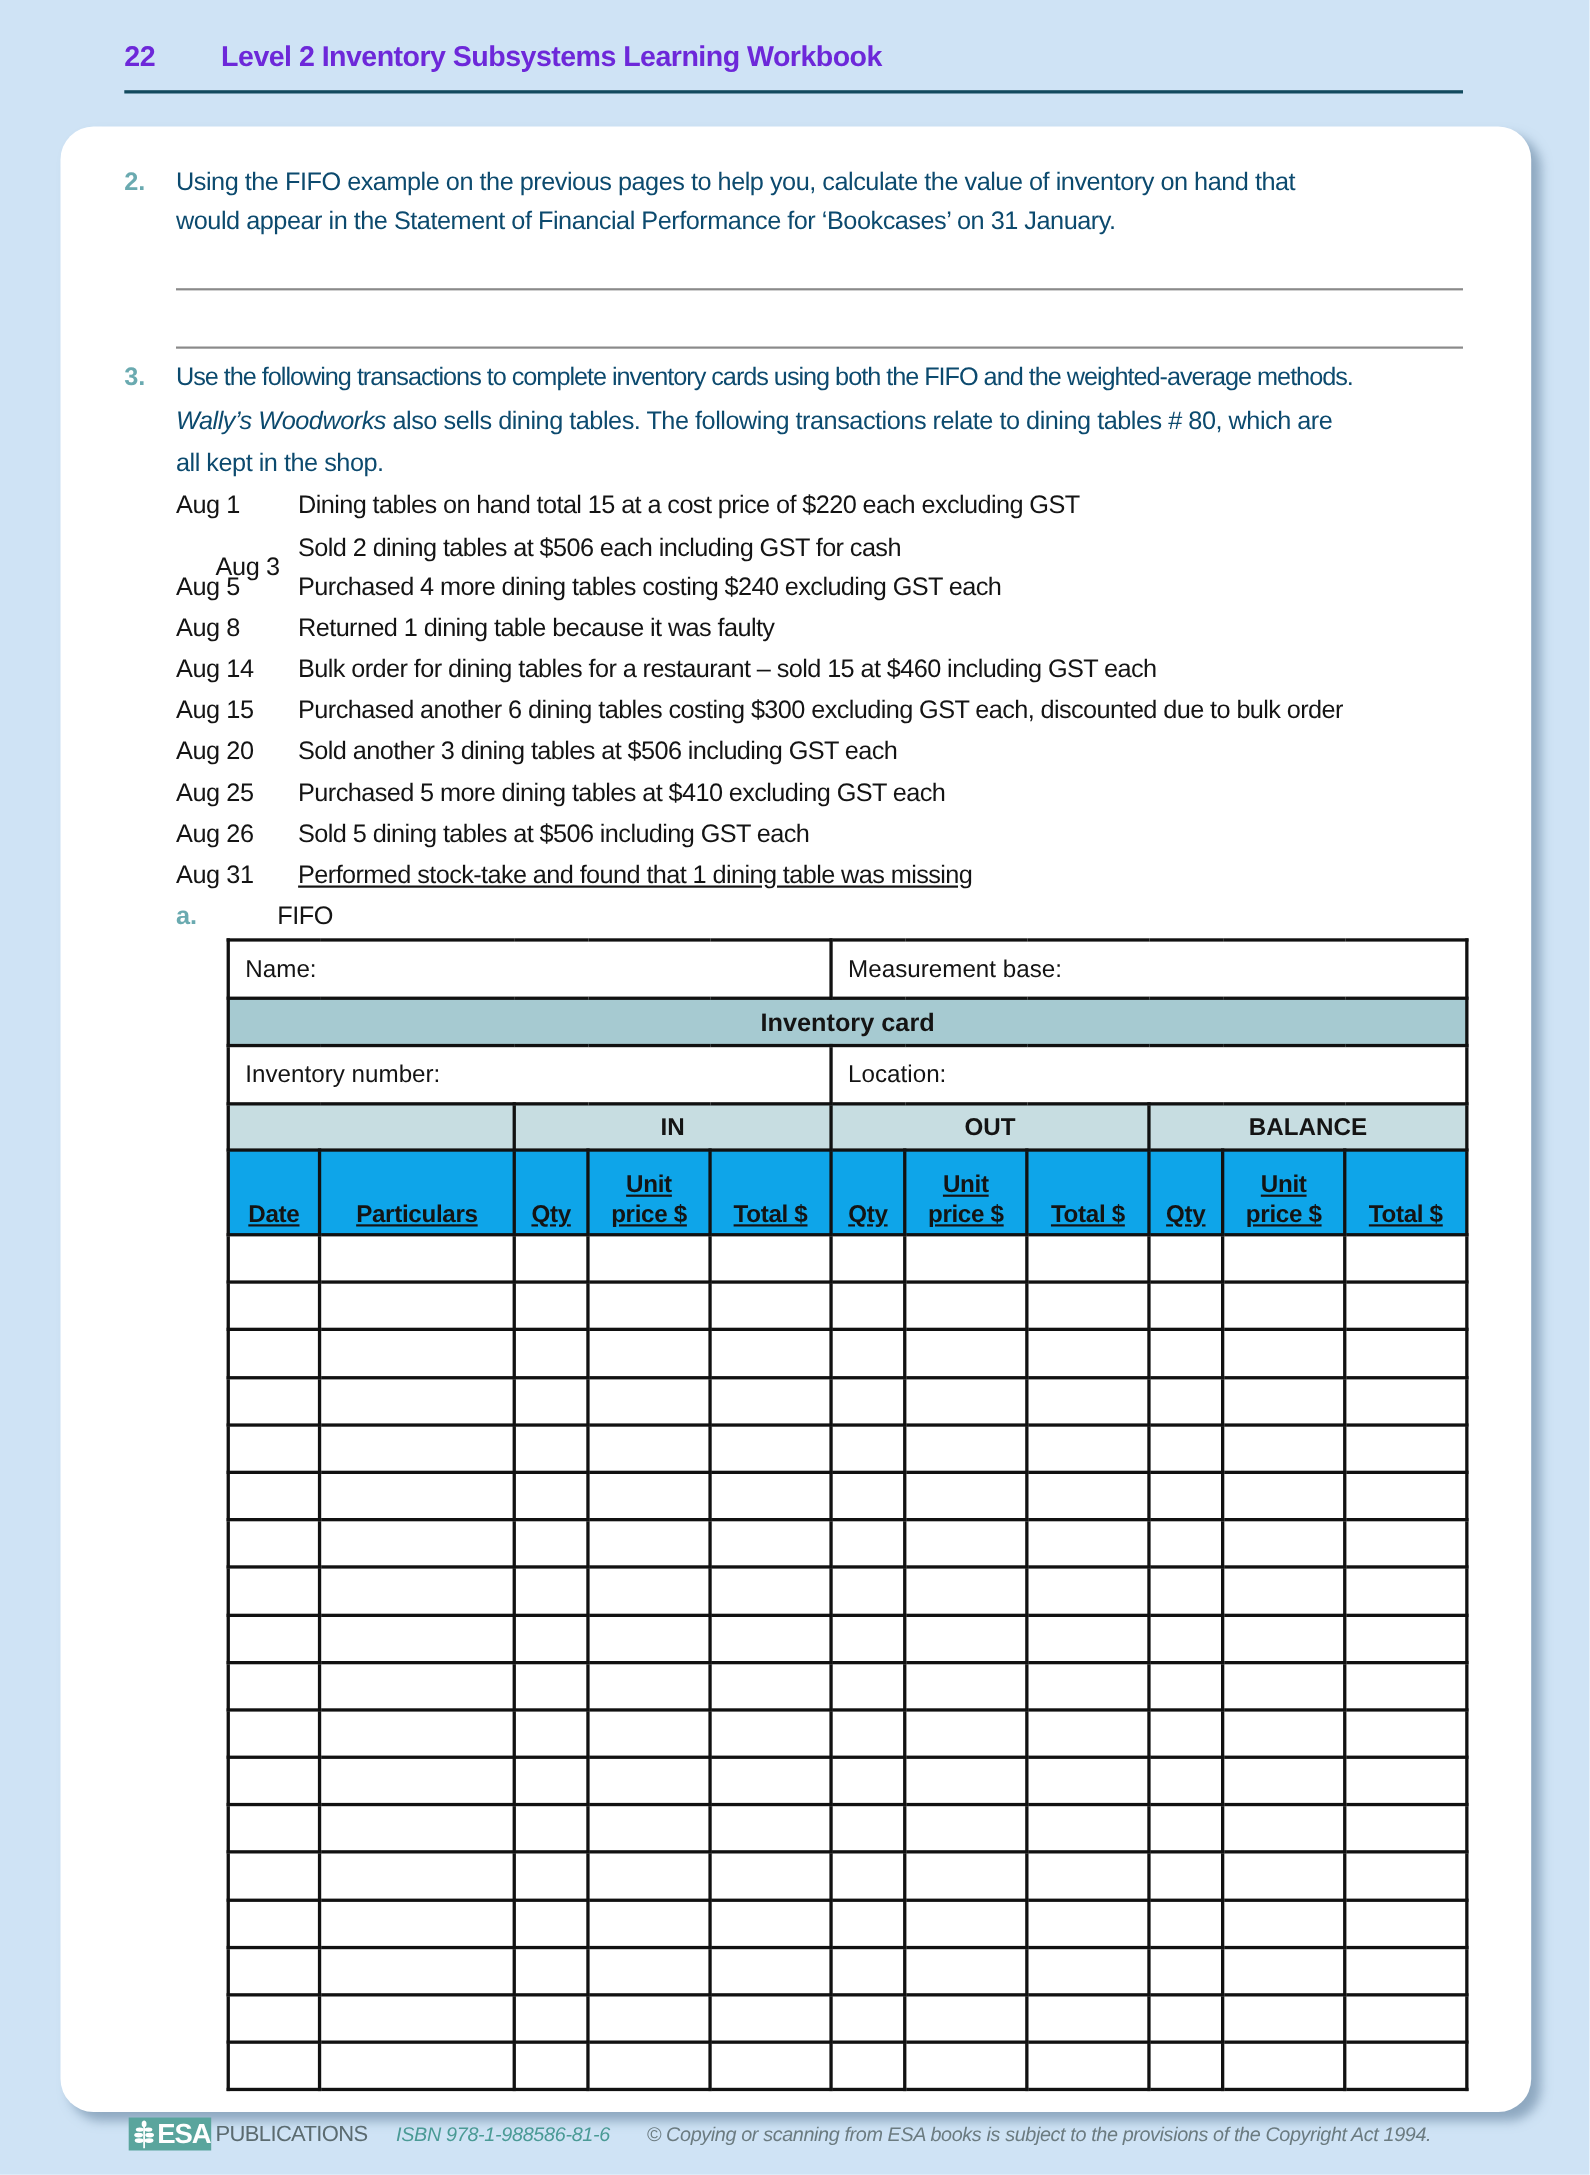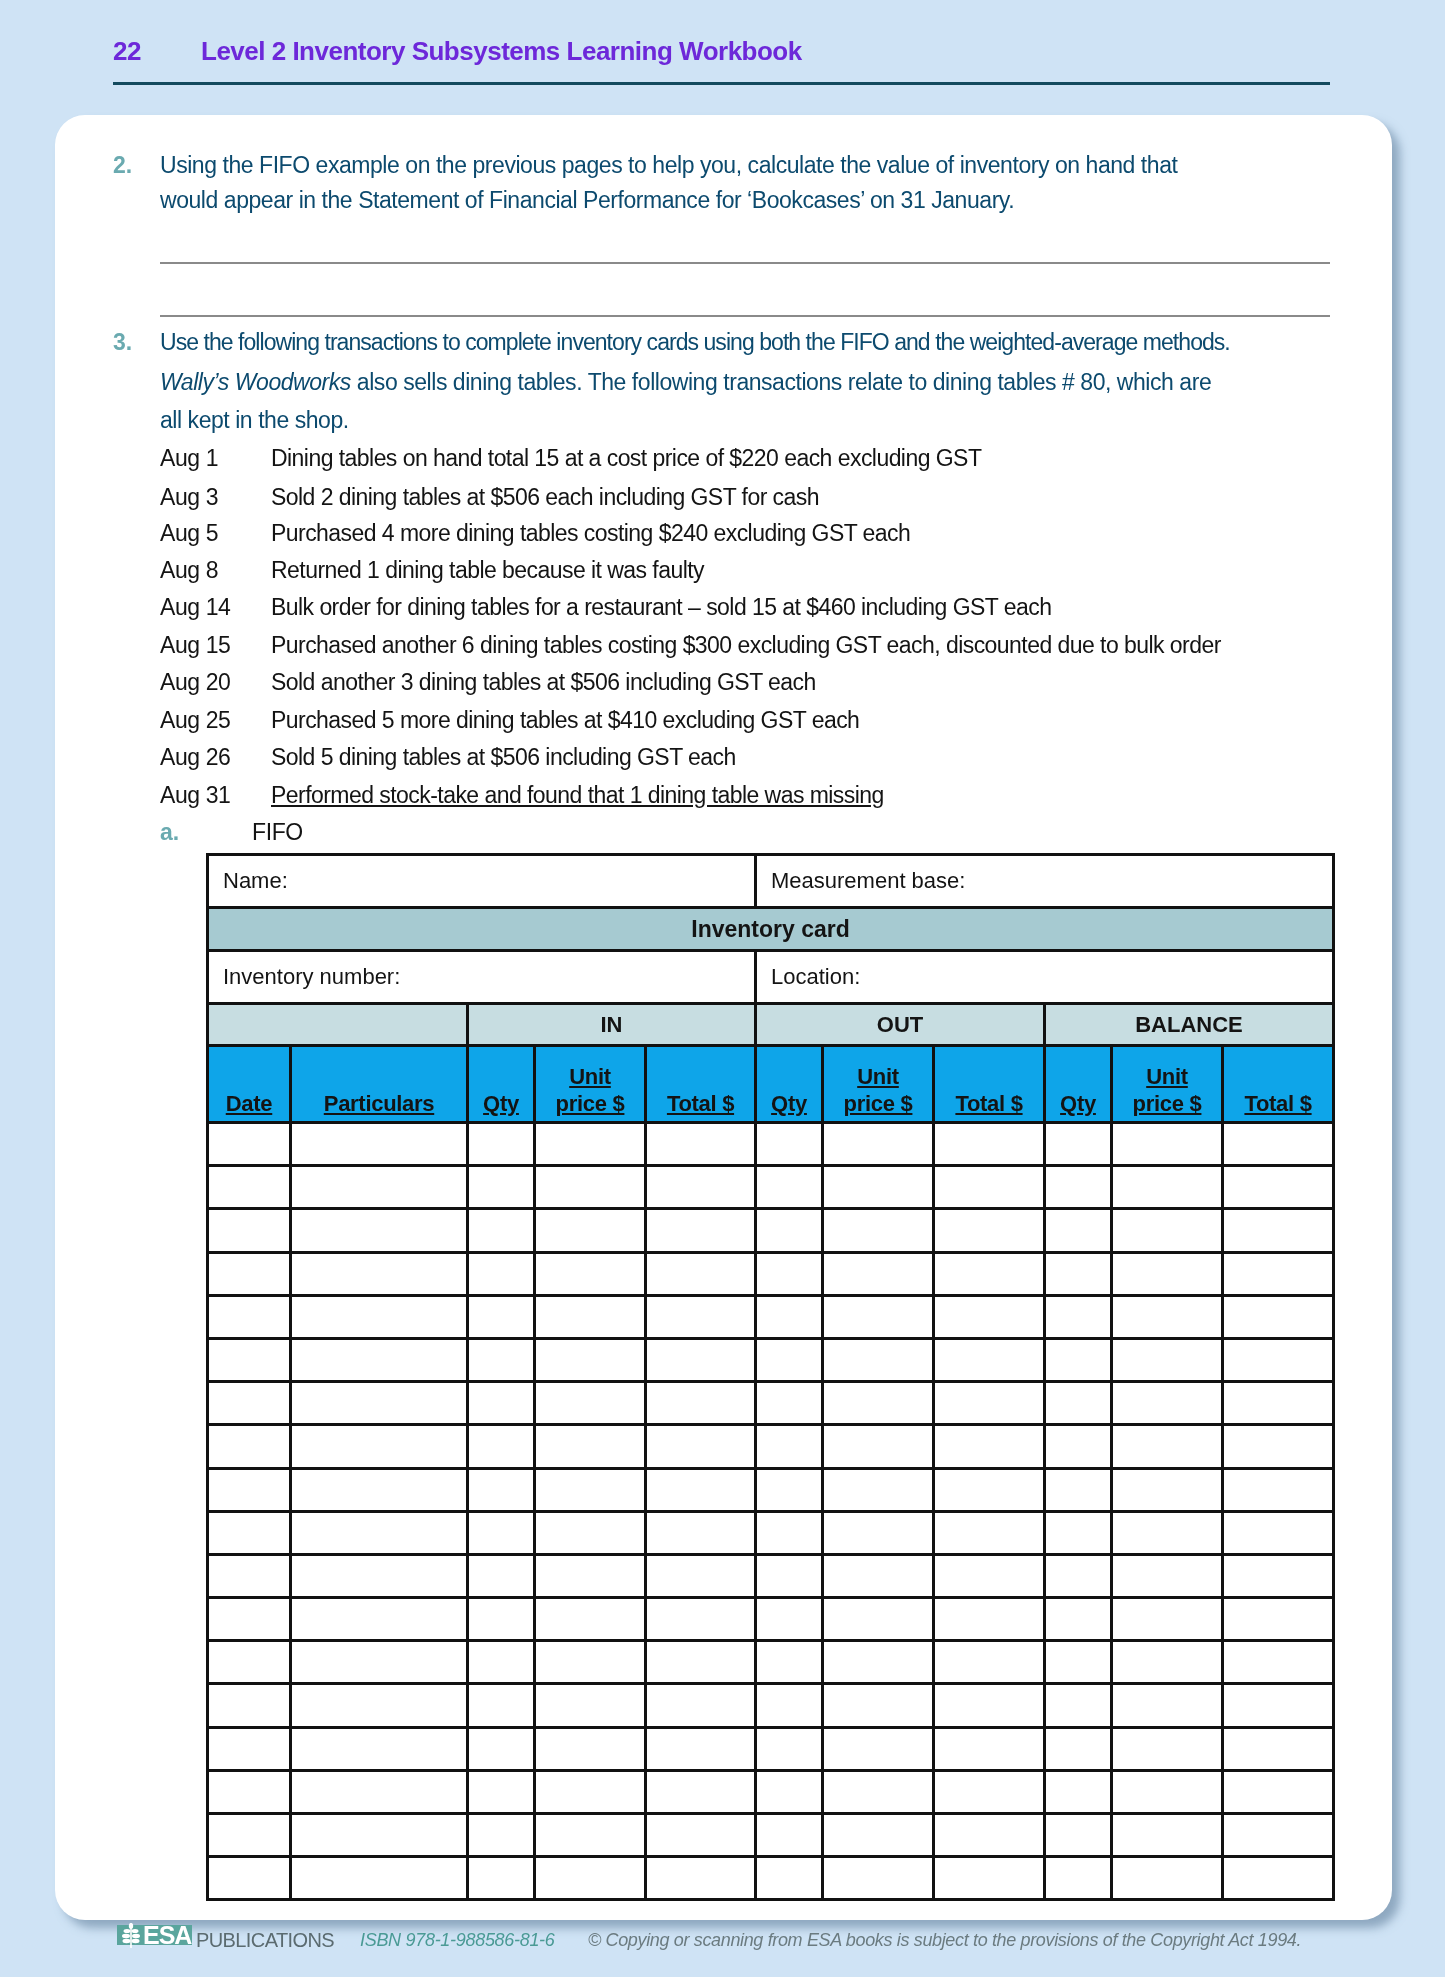--- a/index.html
+++ b/index.html
@@ -48,21 +48,21 @@
     border: 3px solid #111; padding: 0; box-sizing: border-box;
   }
   .t-title { background: #a6cad1; height: 43px; text-align: center; font-weight: bold; font-size: 23px; }
   .t-field { height: 53px; font-size: 22px; text-align: left; padding-left: 14px !important; background: #fff; }
   .t-group { background: #c7dde1; height: 42px; text-align: center; font-weight: bold; font-size: 22px; }
   .t-col { background: #0ea5e9; height: 77px; text-align: center; vertical-align: bottom; font-weight: bold; font-size: 22px; line-height: 27px; padding-bottom: 4px !important; letter-spacing: -0.3px; text-decoration: underline; }
   .t-body td { height: 43.2px; background: #fff; }
 
   
   .logo {
-    position: absolute; left: 117px; top: 1925px; width: 75px; height: 20px;
+    position: absolute; left: 117px; top: 1925px; width: 75px; height: 30px;
     background: #5aa59d; display: flex; align-items: center;
   }
   .logo-leaf { width: 22px; height: 28px; margin-left: 3px; }
   .logo-text { color: #fff; font-weight: bold; font-size: 25px; letter-spacing: -1px; line-height: 30px; margin-left: 1px; }
   .pub { position: absolute; left: 196px; top: 1927px; font-size: 20px; color: #5b6b70; letter-spacing: -0.6px; line-height: 26px; }
   .isbn { position: absolute; left: 360px; top: 1928px; font-size: 18px; font-style: italic; color: #4a9a95; line-height: 24px; letter-spacing: -0.3px; }
   .copy { position: absolute; left: 588px; top: 1928px; font-size: 18px; font-style: italic; color: #6b7b80; line-height: 24px; letter-spacing: -0.35px; white-space: nowrap; }
 </style>
 </head>
 <body>
@@ -80,21 +80,21 @@
 <div class="answer-line" style="top:315px"></div>
 
 <div class="qnum" style="top:327px">3.</div>
 <div class="line tight" style="top:327px">Use the following transactions to complete inventory cards using both the FIFO and the weighted-average methods.</div>
 <div class="line" style="top:367px"><i>Wally’s Woodworks</i><span> also sells dining tables. The following transactions relate to dining tables # 80, which are</span></div>
 <div class="line" style="top:405px">all kept in the shop.</div>
 
 <div id="tx-list">
     <div class="tx-date" style="top: 443px;">Aug 1</div>
     <div class="tx-desc" style="top: 443px;">Dining tables on hand total 15 at a cost price of $220 each excluding GST</div>
-    <div class="tx-date" style="top: 482px;">Aug 3</div>
+    <div class="tx-date" style="top: 500px; margin-left: 36px;">Aug 3</div>
     <div class="tx-desc" style="top: 482px;">Sold 2 dining tables at $506 each including GST for cash</div>
     <div class="tx-date" style="top: 518px;">Aug 5</div>
     <div class="tx-desc" style="top: 518px;">Purchased 4 more dining tables costing $240 excluding GST each</div>
     <div class="tx-date" style="top: 555px;">Aug 8</div>
     <div class="tx-desc" style="top: 555px;">Returned 1 dining table because it was faulty</div>
     <div class="tx-date" style="top: 592px;">Aug 14</div>
     <div class="tx-desc" style="top: 592px;">Bulk order for dining tables for a restaurant – sold 15 at $460 including GST each</div>
     <div class="tx-date" style="top: 630px;">Aug 15</div>
     <div class="tx-desc" style="top: 630px;">Purchased another 6 dining tables costing $300 excluding GST each, discounted due to bulk order</div>
     <div class="tx-date" style="top: 667px;">Aug 20</div>

